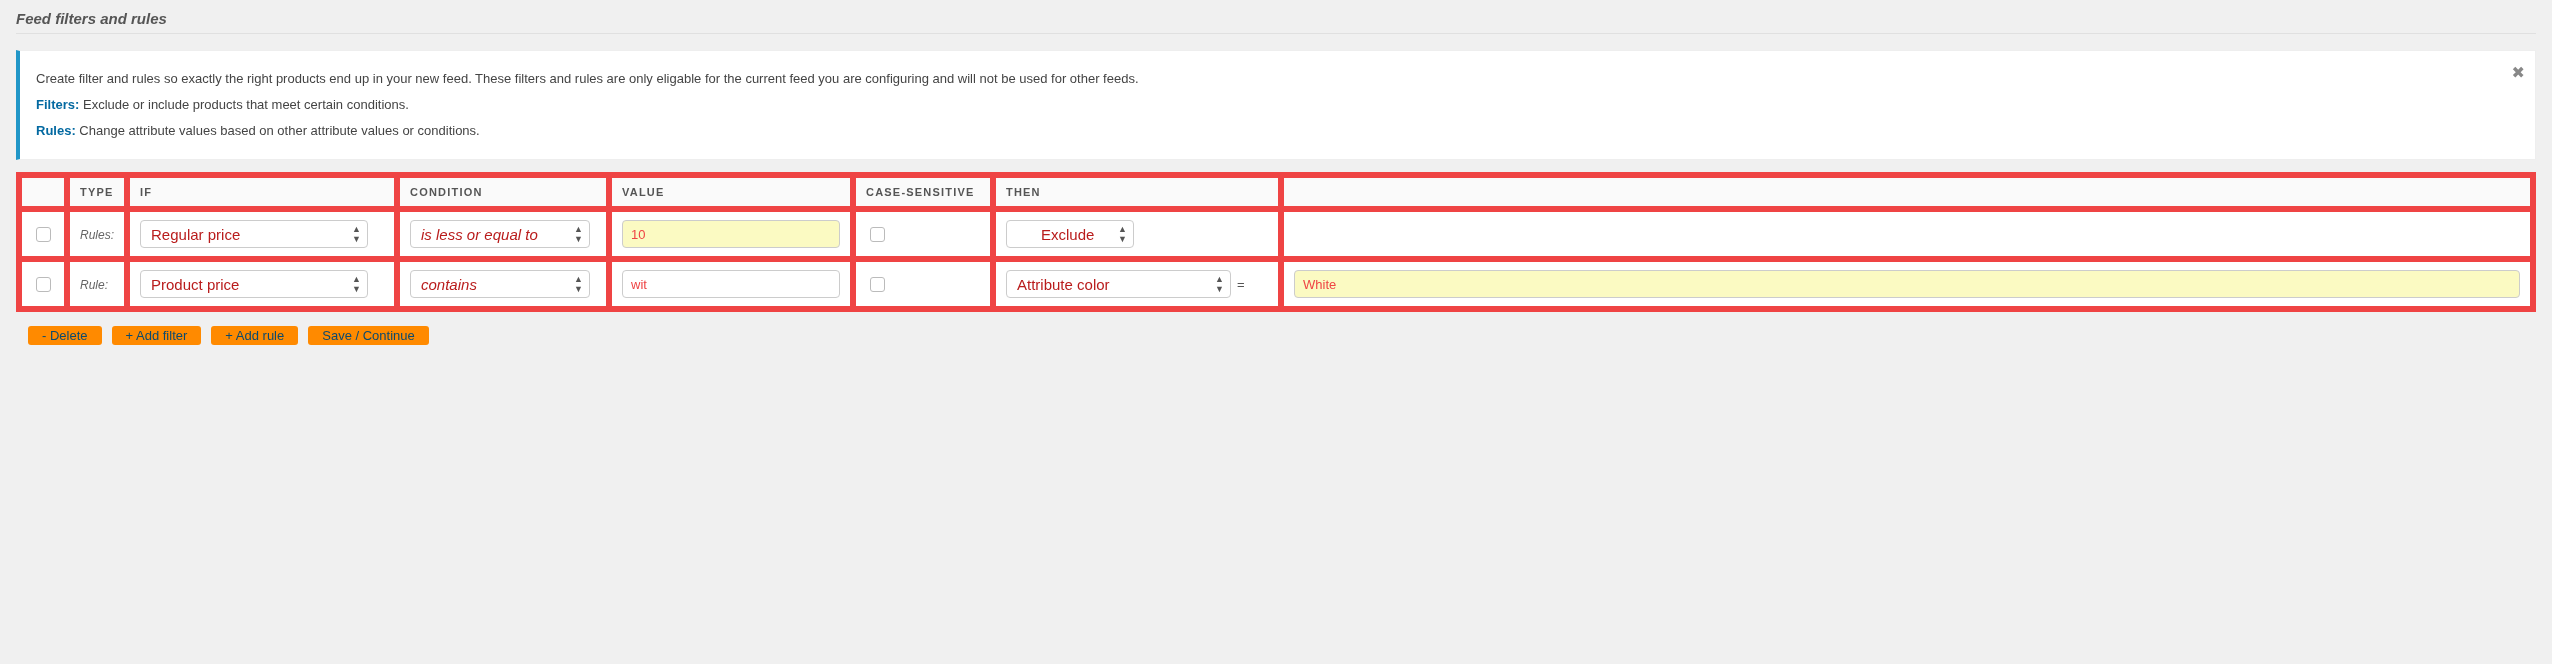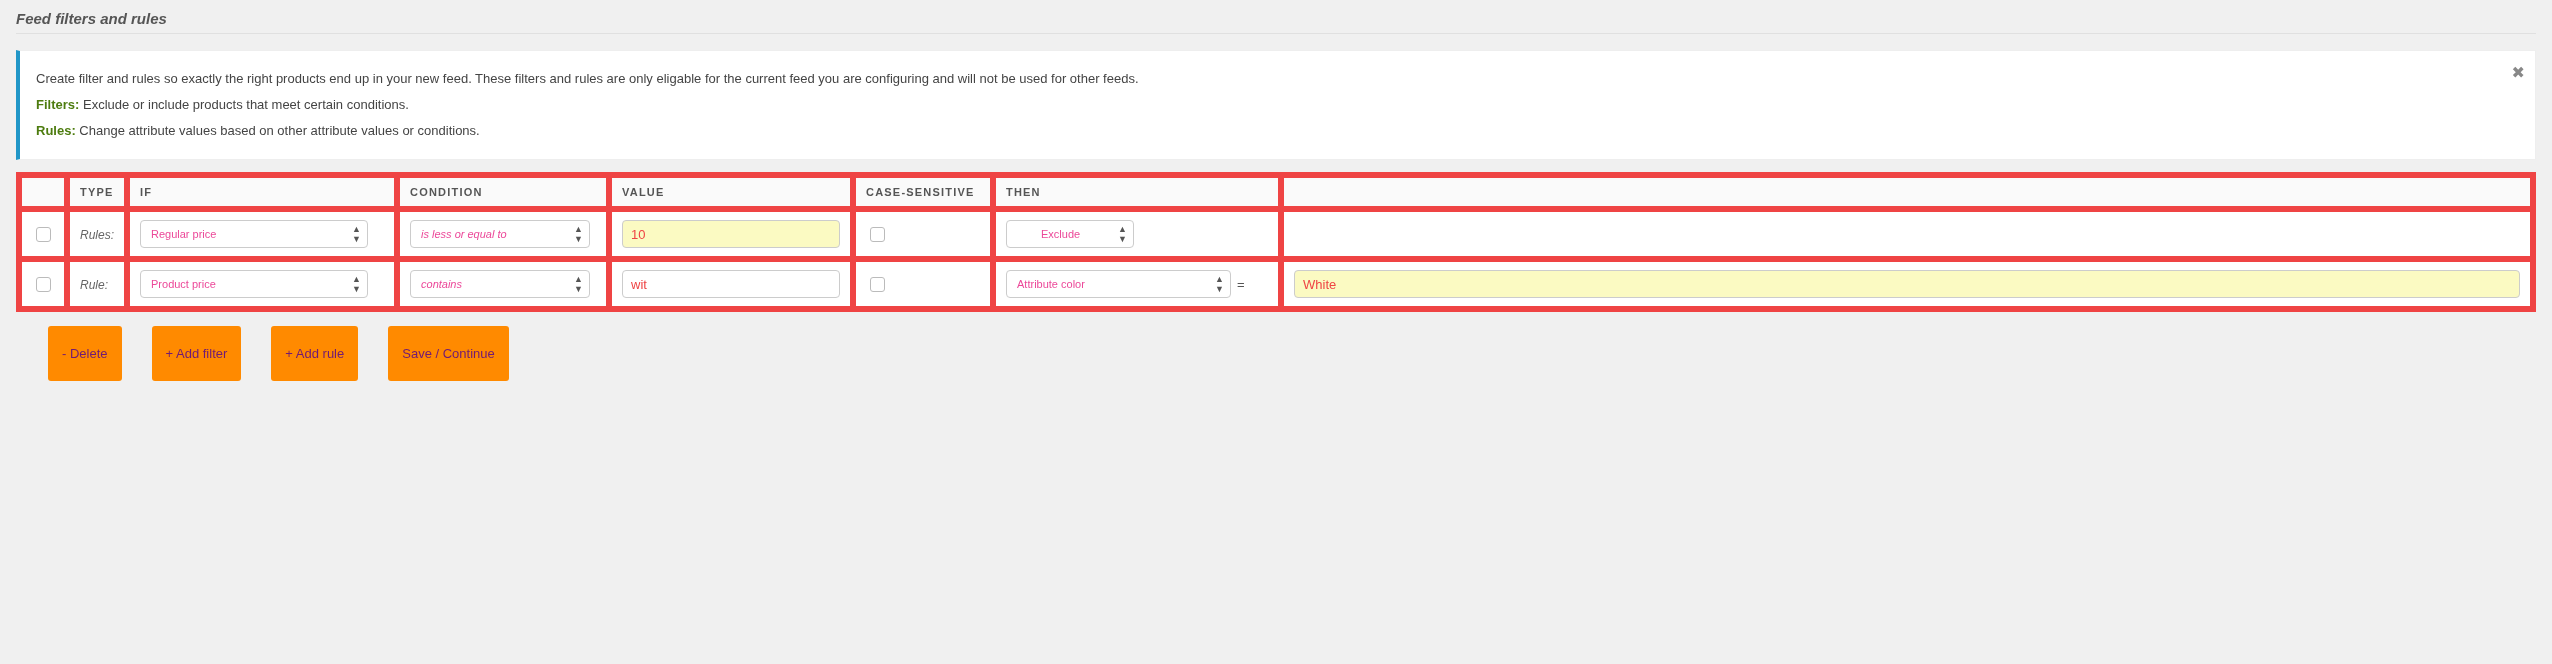--- a/index.html
+++ b/index.html
@@ -35,21 +35,21 @@
   }
   .notice p { margin: 6px 0; }
   .notice-dismiss {
     position: absolute;
     top: 10px;
     right: 10px;
     cursor: pointer;
     color: #888;
     font-size: 16px;
   }
-  .notice strong { font-weight: 700; color: #4d7c0f; }
+  .notice strong { font-weight: 700; color: #0369a1; }
 
   table.rules {
     width: calc(100% - 32px);
     margin: 0 16px;
     border-collapse: collapse;
     background: #fff;
   }
   table.rules th, table.rules td {
     border: 6px solid #ef4444;
     padding: 8px 10px;
@@ -96,22 +96,22 @@
     position: relative;
     display: inline-block;
     background: #fff;
     border: 1px solid #ccc;
     border-radius: 4px;
     height: 28px;
   }
   .select-wrap .sel-text {
     display: inline-block;
     padding: 5px 26px 5px 10px;
-    font-size: 11px;
-    color: #ec4899;
+    font-size: 15px;
+    color: #b91c1c;
     line-height: 17px;
   }
   .select-wrap .sel-arrows {
     position: absolute;
     right: 6px;
     top: 3px;
     font-size: 9px;
     line-height: 10px;
     color: #555;
     pointer-events: none;
@@ -136,28 +136,27 @@
   .then-cell { display:flex; align-items:center; gap:6px; }
   .eq-sign { color:#555; font-size:13px; }
 
   .button-row {
     display: flex;
     gap: 10px;
     padding: 14px 16px 18px 28px;
   }
   .btn {
     background: #ff8a00;
-    color: #701a75;
+    color: #0c4a6e;
     border: none;
     border-radius: 3px;
-    padding: 20px 14px;
+    padding: 2px 14px;
     font-size: 13px;
     cursor: pointer;
     font-weight: 500;
-    margin-left: 20px;
   }
 </style>
 </head>
 <body>
 
 <div class="panel-title">Feed filters and rules</div>
 <div class="hr"></div>
 
 <div class="notice">
   <span class="notice-dismiss">✖</span>

